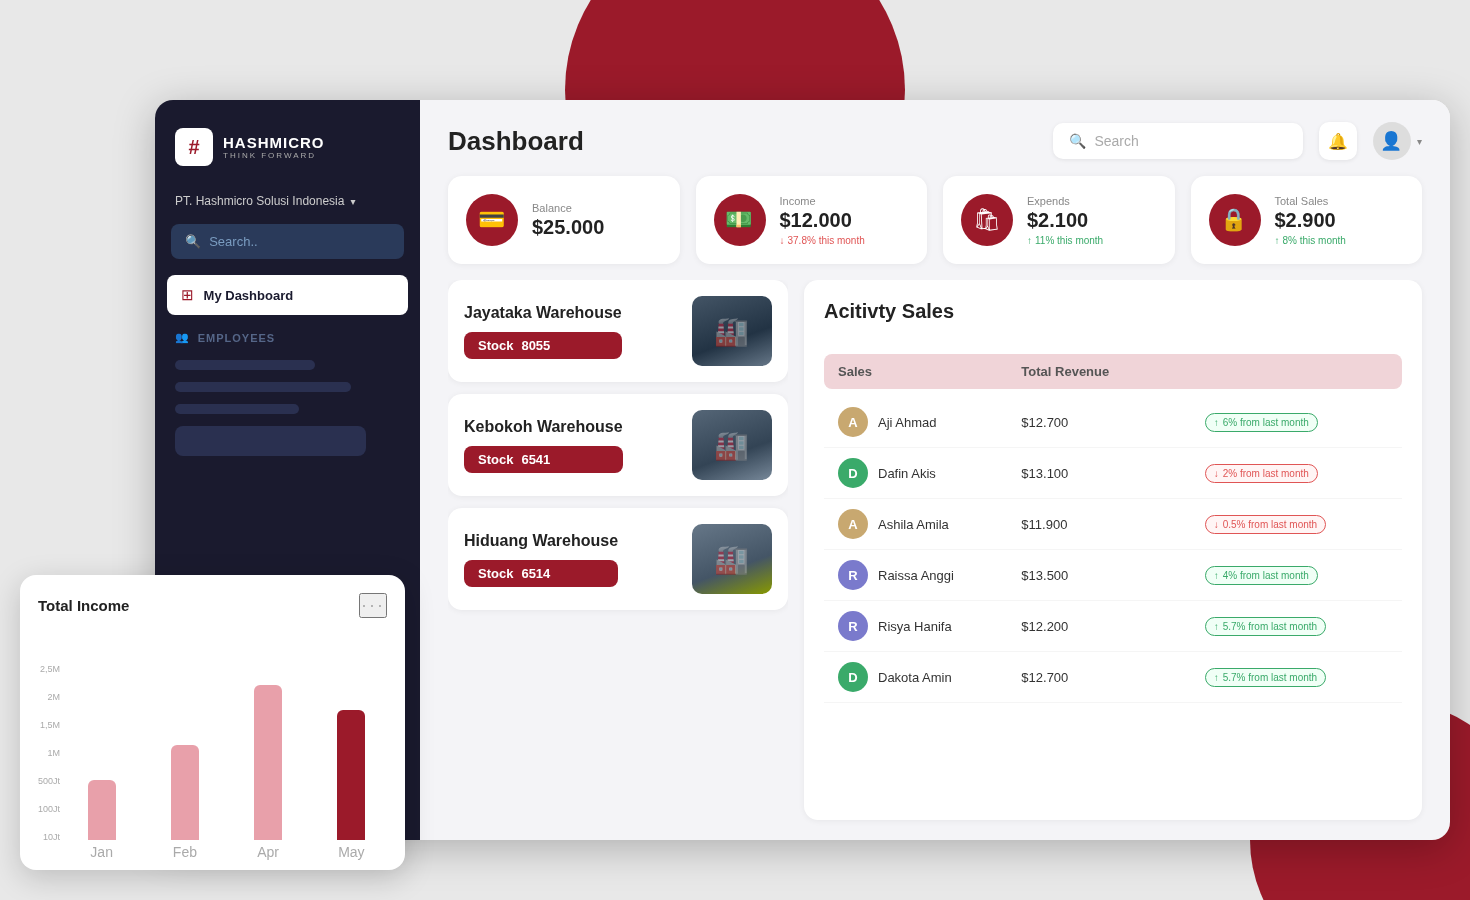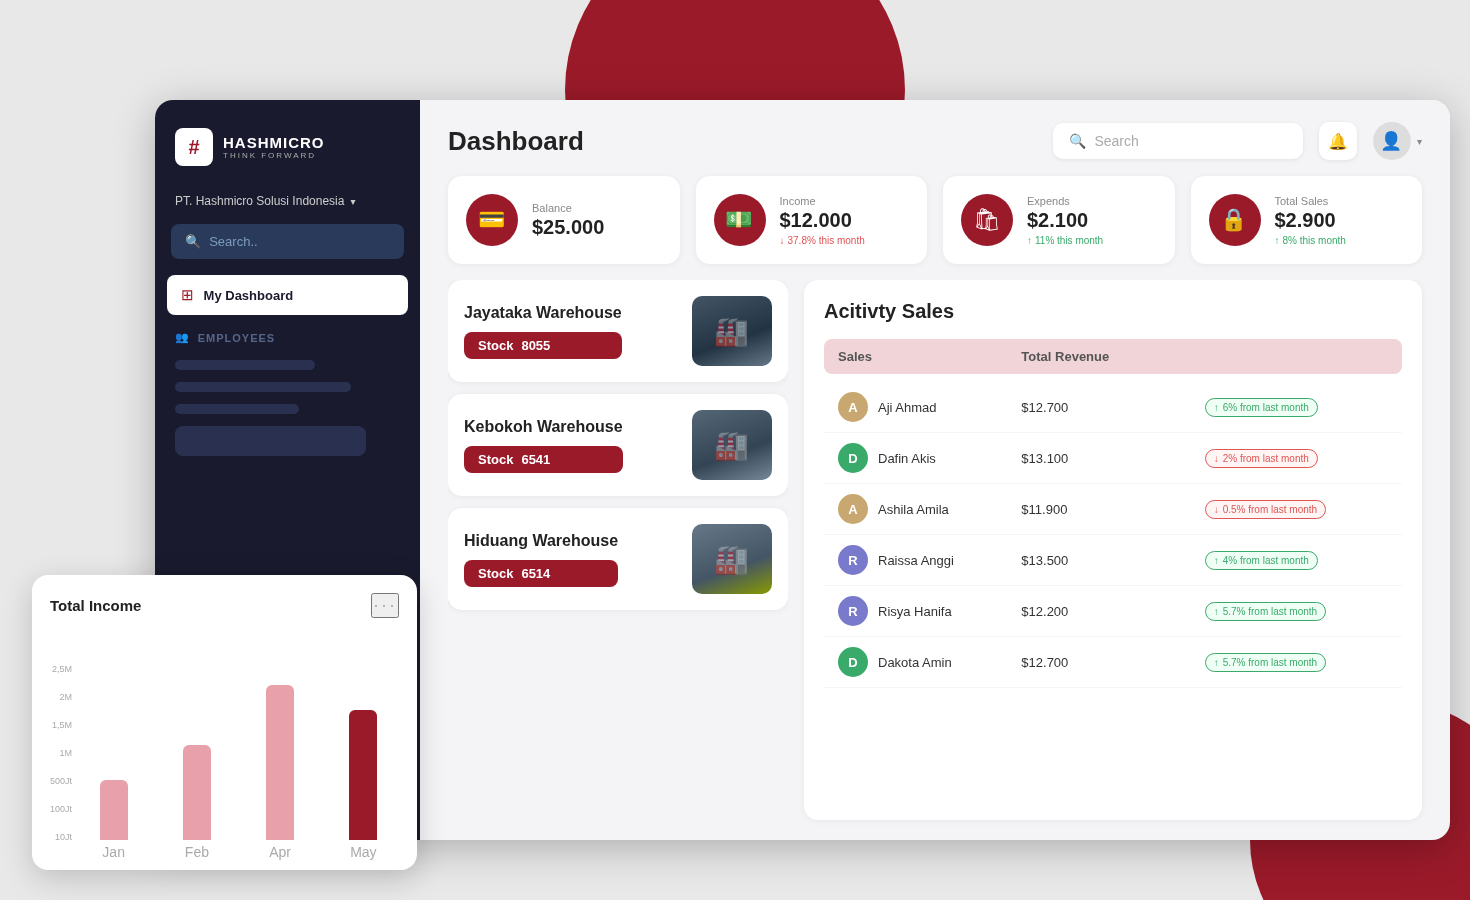--- a/index.html
+++ b/index.html
@@ -335,21 +335,21 @@
       padding: 20px 20px;
       box-shadow: 0 1px 6px rgba(0,0,0,0.06);
       display: flex;
       flex-direction: column;
       overflow: hidden;
     }
     .activity-title {
       font-size: 20px;
       font-weight: 700;
       color: #222;
-      margin-bottom: 16px;
+      margin-bottom: 31px;
     }
     .activity-table-header {
       display: grid;
       grid-template-columns: 1fr 1fr 1fr;
       background: #f0d4d8;
       border-radius: 8px;
       padding: 10px 14px;
       margin-bottom: 8px;
     }
     .table-col-header {
@@ -387,21 +387,21 @@
       padding: 3px 8px;
       font-size: 10px;
       font-weight: 500;
     }
     .change-badge.up { color: #3aaa6a; border-color: #3aaa6a; background: #f0fff6; }
     .change-badge.down { color: #e05555; border-color: #e05555; background: #fff5f5; }
 
     
     .income-chart-card {
       position: absolute;
-      left: 32px;
+      left: 20px;
       bottom: 30px;
       width: 385px;
       height: 295px;
       background: white;
       border-radius: 16px;
       padding: 18px 18px 10px;
       box-shadow: 0 8px 30px rgba(0,0,0,0.18);
       z-index: 10;
     }
     .income-chart-header {

